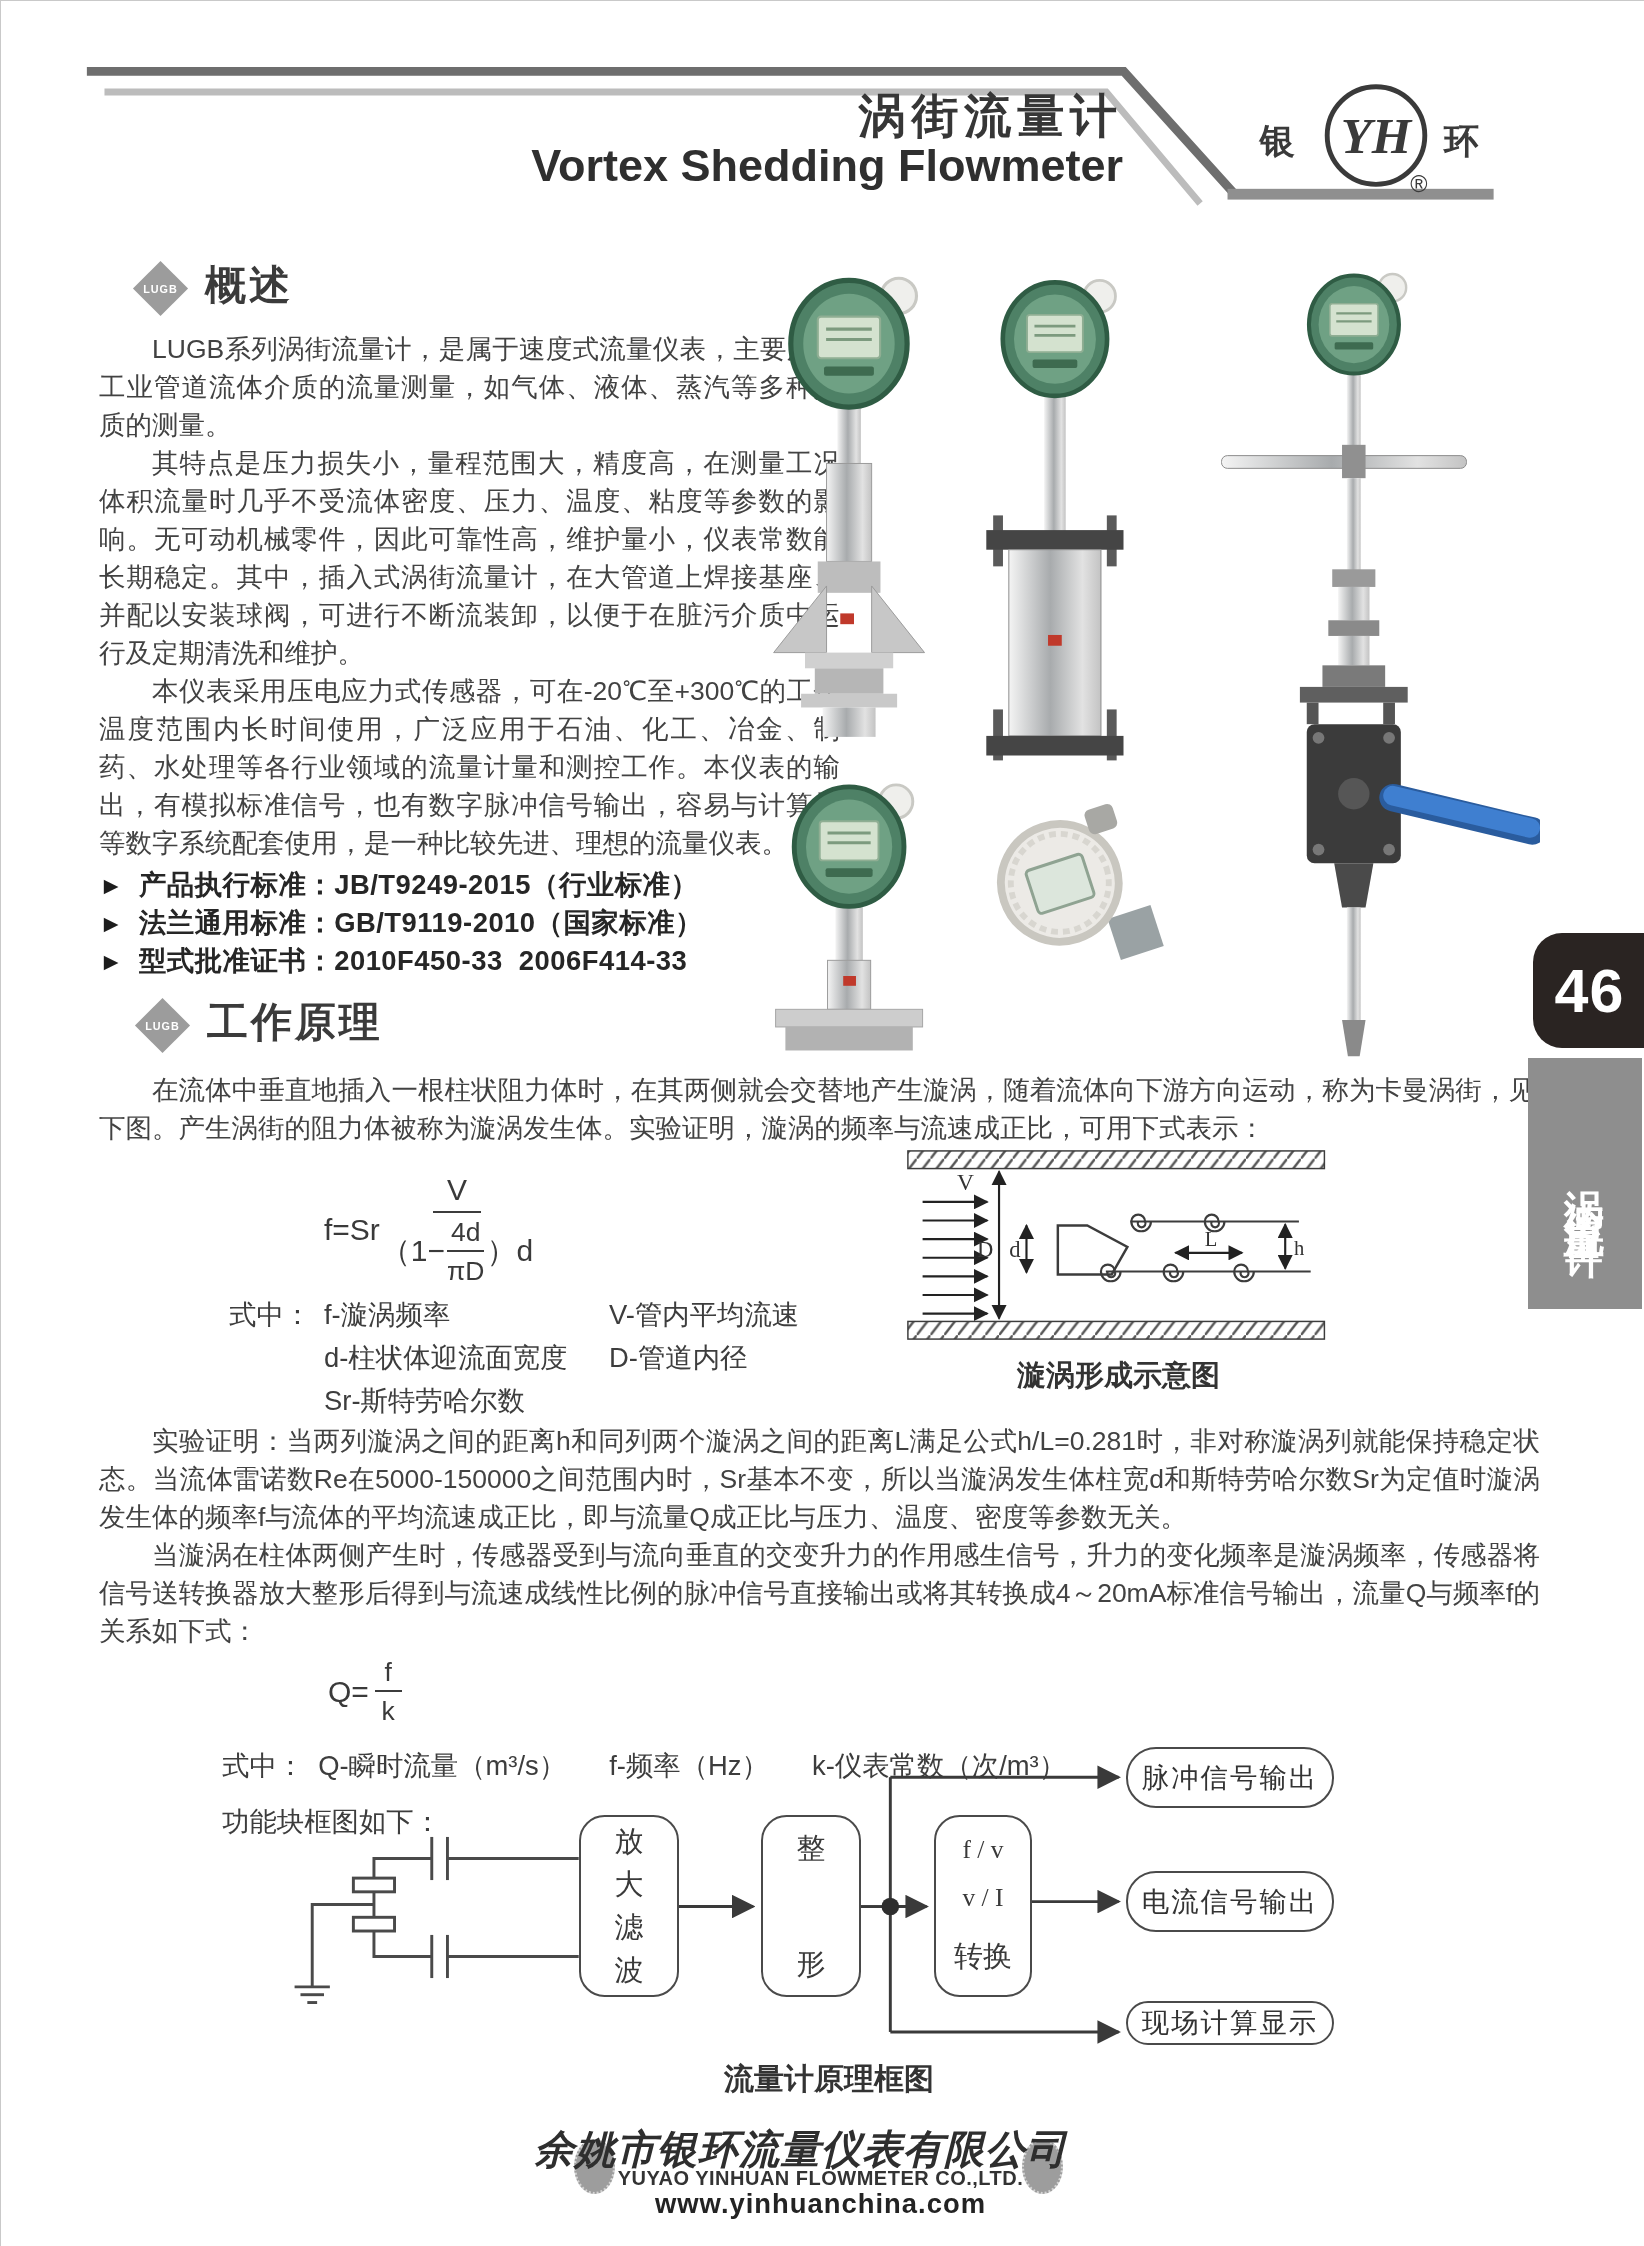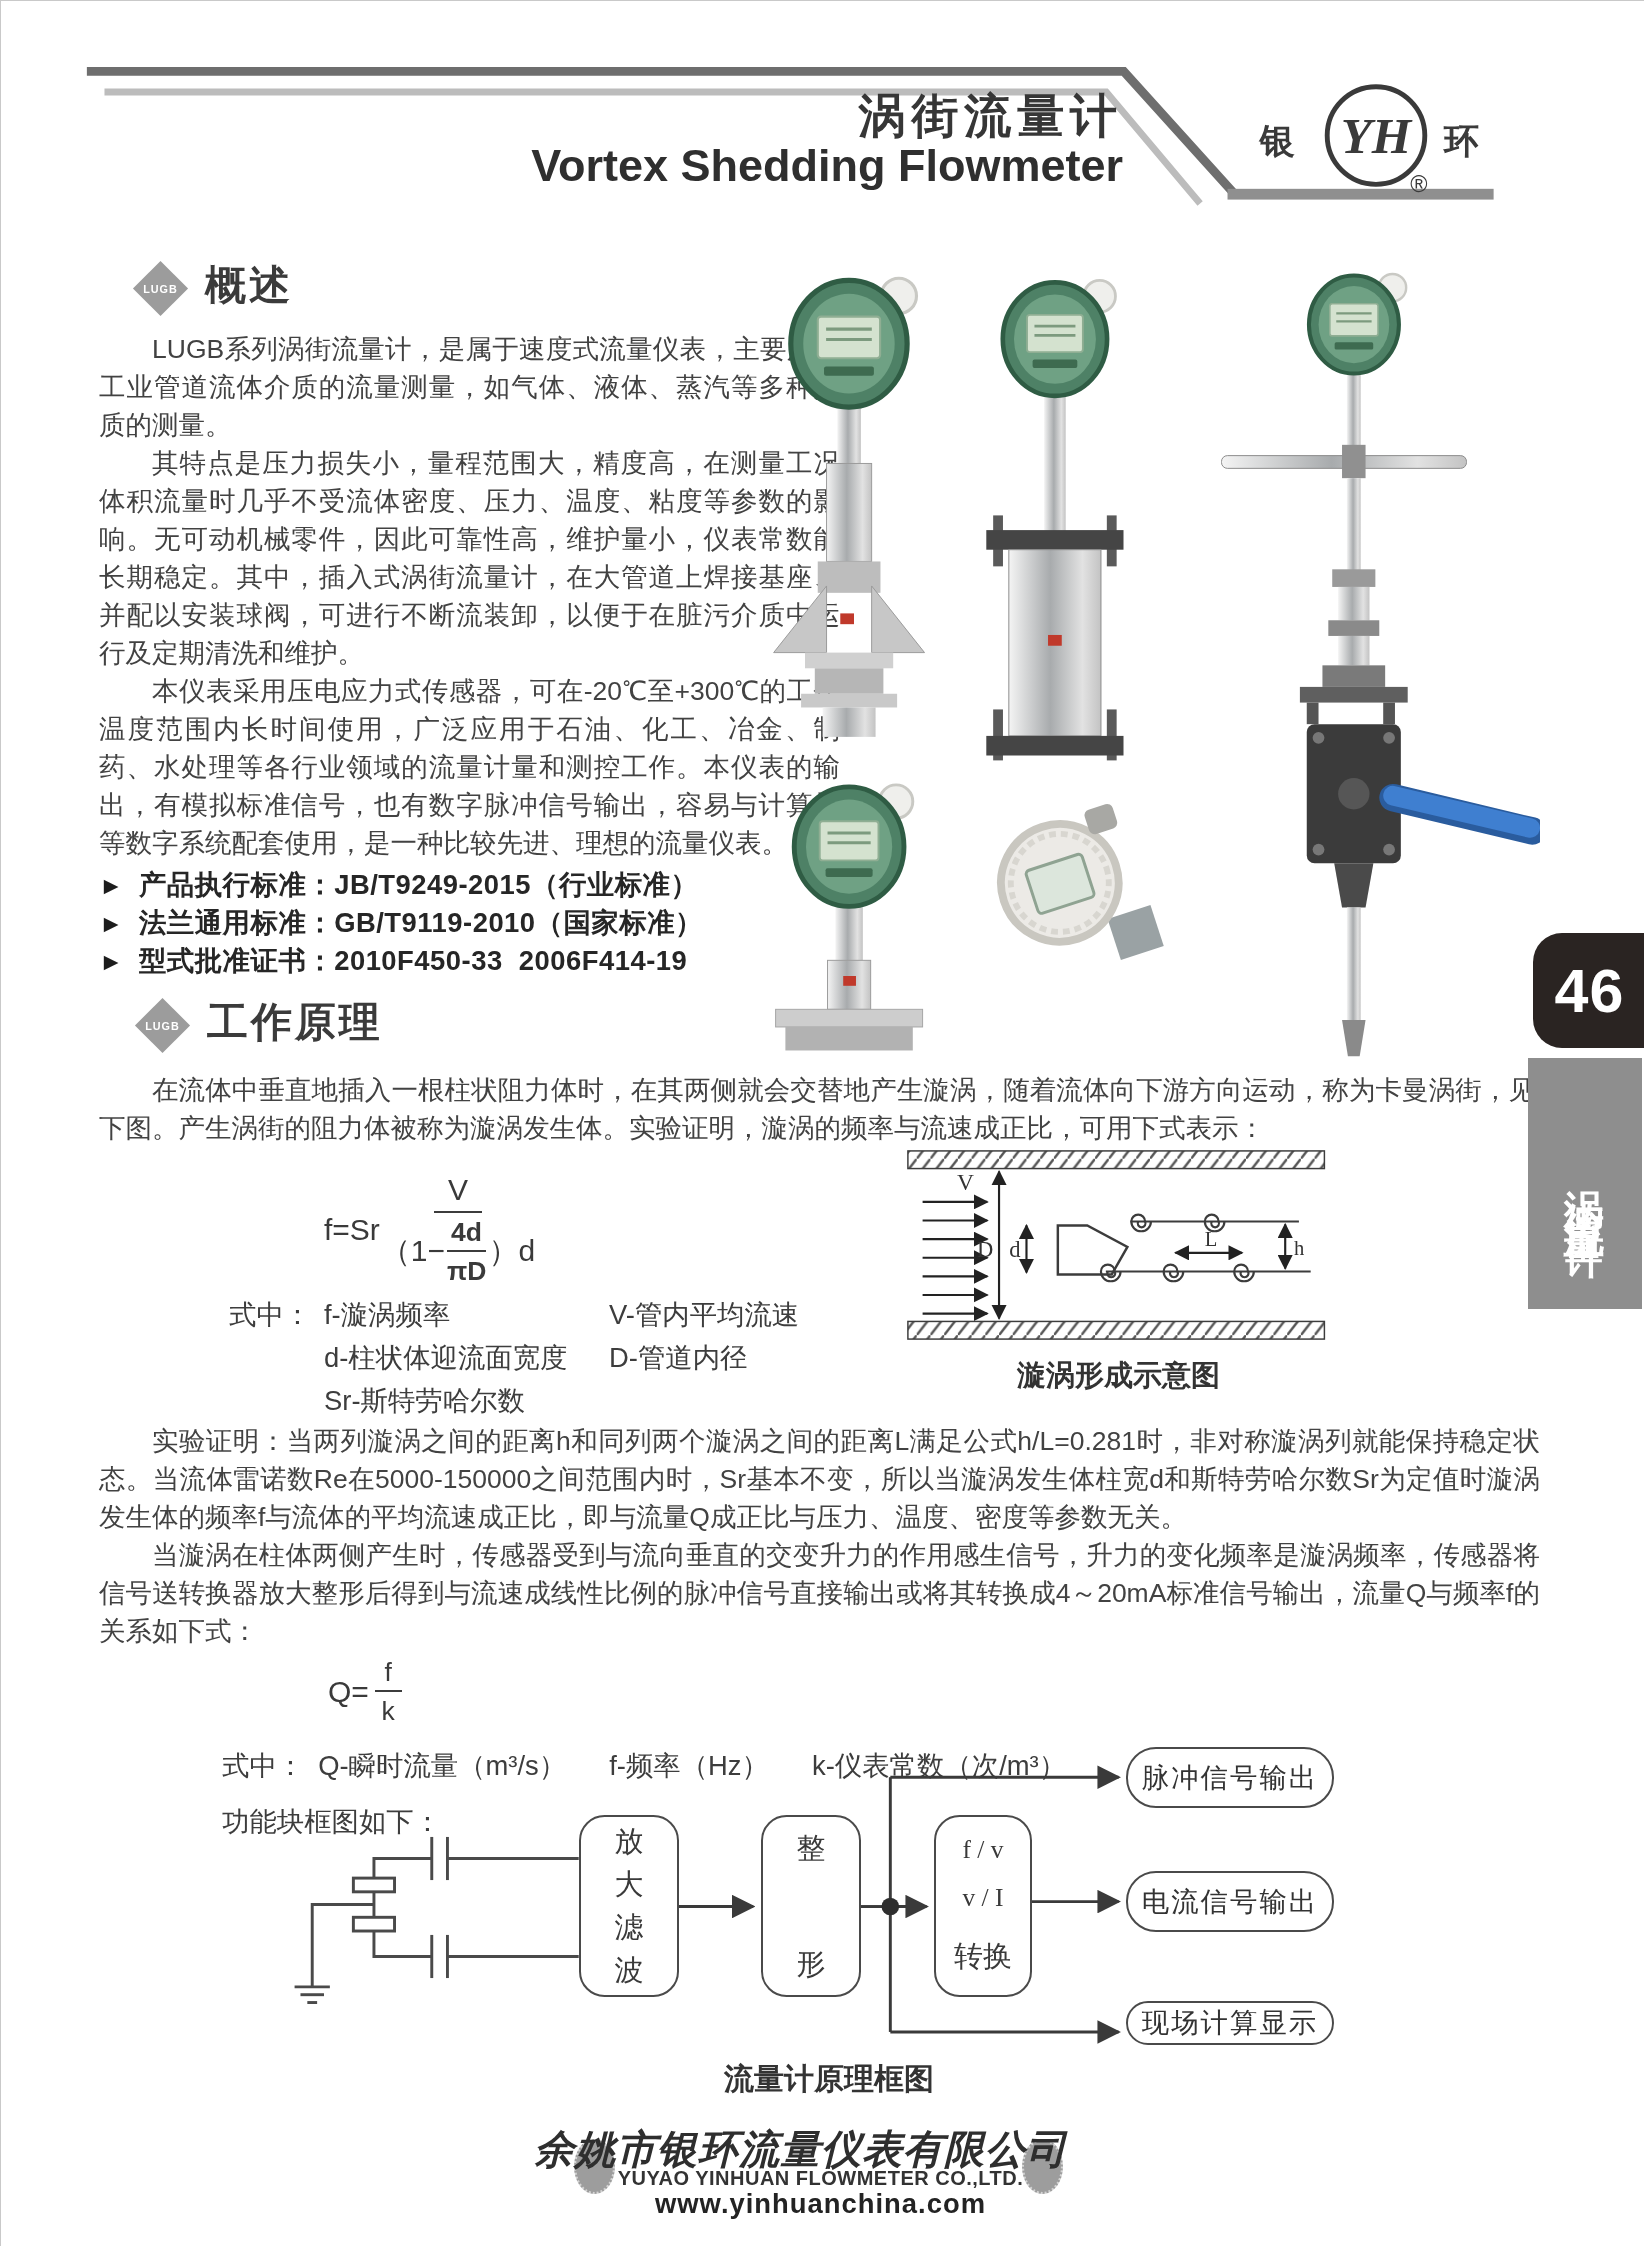--- a/index.html
+++ b/index.html
@@ -25,21 +25,21 @@
   
   .std-row{display:flex; align-items:baseline; height:38px; font-size:27.4px; font-weight:700; color:#262626;}
   .std-row .arrow{font-size:24.5px; margin-right:15.7px; color:#1c1c1c;}
   .std-row .std-text{white-space:pre-wrap; letter-spacing:0.5px;}
   
   .formula{display:flex; align-items:center; font-size:30px; color:#3a3a3a;}
   .formula .lhs{margin-right:1px;}
   .frac{display:inline-flex; flex-direction:column; align-items:center;}
   .frac .num{border-bottom:2.9px solid #3c3c3c; padding:0 13.7px 3.9px; text-align:center;}
   .frac .den{padding-top:3.9px; display:flex; align-items:center;}
-  .frac-in{display:inline-flex; flex-direction:column; align-items:flex-start; font-size:26.5px; margin:0 2px;font-weight:bold;}
+  .frac-in{display:inline-flex; flex-direction:column; align-items:flex-start; font-size:26.5px; margin:0 2px;}
   .frac-in .num{border-bottom:2.5px solid #3c3c3c; padding:0 3.9px 2px;}
   .frac-in .den{padding-top:4px;}
   .defs{position:absolute; font-size:27.4px; color:#3d3d3d;}
   .defs div{height:43px; line-height:43px;}
   
   .dia-cap{position:absolute; text-align:center; font-size:29px; font-weight:700; color:#333;}
   
   .blk{position:absolute; border:2.9px solid #4a4a4a; border-radius:25.5px; background:#fff;
        display:flex; flex-direction:column; align-items:center; justify-content:center; box-sizing:border-box;}
   .blk .vtext{white-space:pre-line; text-align:center; font-size:29px; color:#3a3a3a; line-height:43px;}
@@ -200,21 +200,21 @@
     <div class="std-row">
       <span class="arrow">►</span>
       <span class="std-text">产品执行标准：JB/T9249-2015（行业标准）</span>
     </div>
     <div class="std-row">
       <span class="arrow">►</span>
       <span class="std-text">法兰通用标准：GB/T9119-2010（国家标准）</span>
     </div>
     <div class="std-row">
       <span class="arrow">►</span>
-      <span class="std-text">型式批准证书：2010F450-33  2006F414-19</span>
+      <span class="std-text">型式批准证书：2010F450-33  2006F414-33</span>
     </div>
   </div>
 
   <div class="badge" style="left:142px;top:1005px;">
     <span>LUGB</span>
   </div>
   <div class="sec-title" style="left:206px;top:994px;">工作原理</div>
 
   <div class="para abs" style="left:98px;top:1070px;width:1436px;">
     <p>在流体中垂直地插入一根柱状阻力体时，在其两侧就会交替地产生漩涡，随着流体向下游方向运动，称为卡曼涡街，见下图。产生涡街的阻力体被称为漩涡发生体。实验证明，漩涡的频率与流速成正比，可用下式表示：</p>

